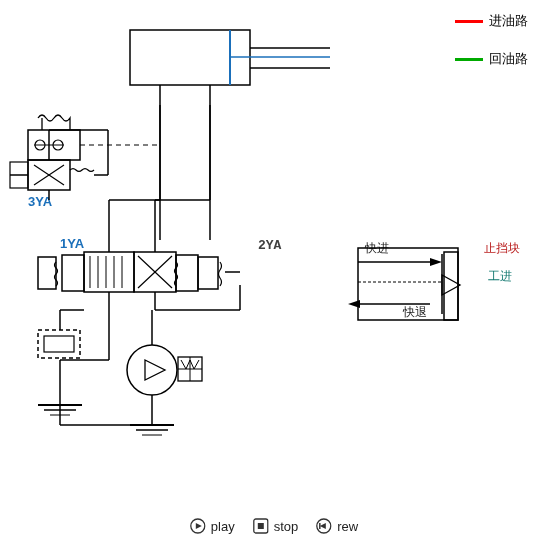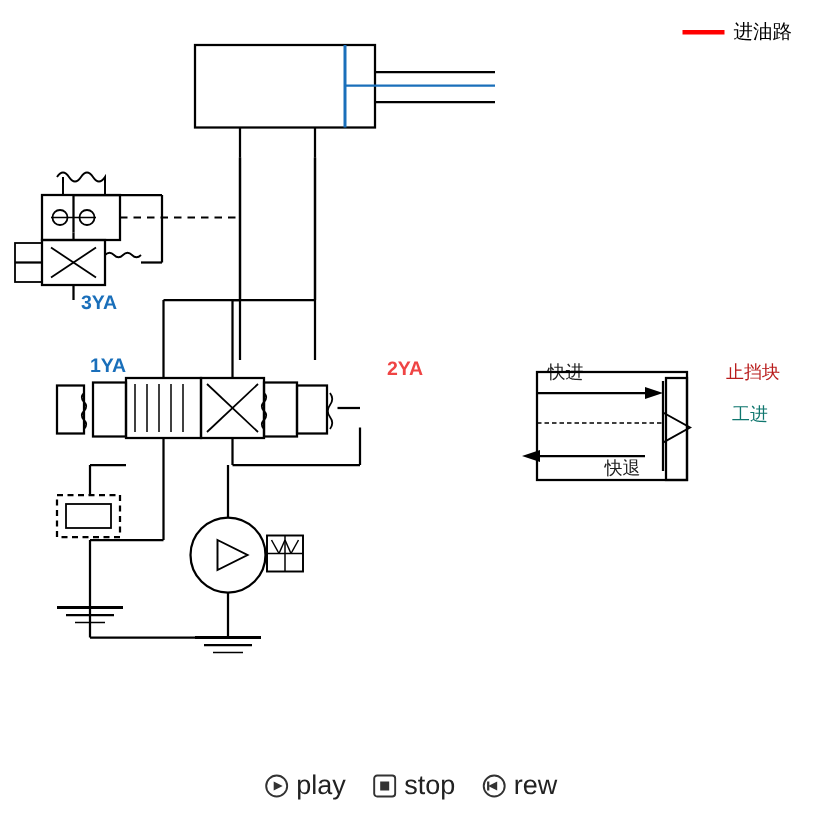--- a/index.html
+++ b/index.html
@@ -36,58 +36,58 @@
       height: 3px;
     }
     .controls {
       position: absolute;
       bottom: 14px;
       left: 50%;
       transform: translateX(-50%);
       display: flex;
       align-items: center;
       gap: 18px;
-      font-size: 18px;
+      font-size: 13px;
       color: #222;
     }
     .ctrl-btn {
       display: flex;
       align-items: center;
       gap: 5px;
       cursor: pointer;
     }
     .ctrl-icon {
       width: 16px;
       height: 16px;
     }
     
     .label-3ya {
       position: absolute;
       top: 194px;
       left: 28px;
       color: #1a6fba;
       font-size: 13px;
       font-weight: bold;
-      margin-left: 26px;
     }
     .label-1ya {
       position: absolute;
       top: 236px;
       left: 60px;
       color: #1a6fba;
       font-size: 13px;
       font-weight: bold;
     }
     .label-2ya {
       position: absolute;
       top: 238px;
       left: 258px;
-      color: #ef4444;
+      color: #404040;
       font-size: 13px;
       font-weight: bold;
+      font-family: Liberation Mono, monospace;
     }
     
     .label-kuaijin {
       position: absolute;
       top: 240px;
       left: 365px;
       font-size: 12px;
       color: #222;
     }
     .label-zhidang {
@@ -113,20 +113,24 @@
       margin-left: 38px;
     }
   </style>
 </head>
 <body>
 
 <div class="legend">
   <div class="legend-item">
     <div class="legend-line" style="background:#ff0000;"></div>
     <span>进油路</span>
+  </div>
+  <div class="legend-item">
+    <div class="legend-line" style="background:#00aa00;"></div>
+    <span>回油路</span>
   </div>
 </div>
 
 <div class="label-3ya">3YA</div>
 <div class="label-1ya">1YA</div>
 <div class="label-2ya">2YA</div>
 <div class="label-kuaijin">快进</div>
 <div class="label-zhidang">止挡块</div>
 <div class="label-gongjin">工进</div>
 <div class="label-kuaitui">快退</div>

